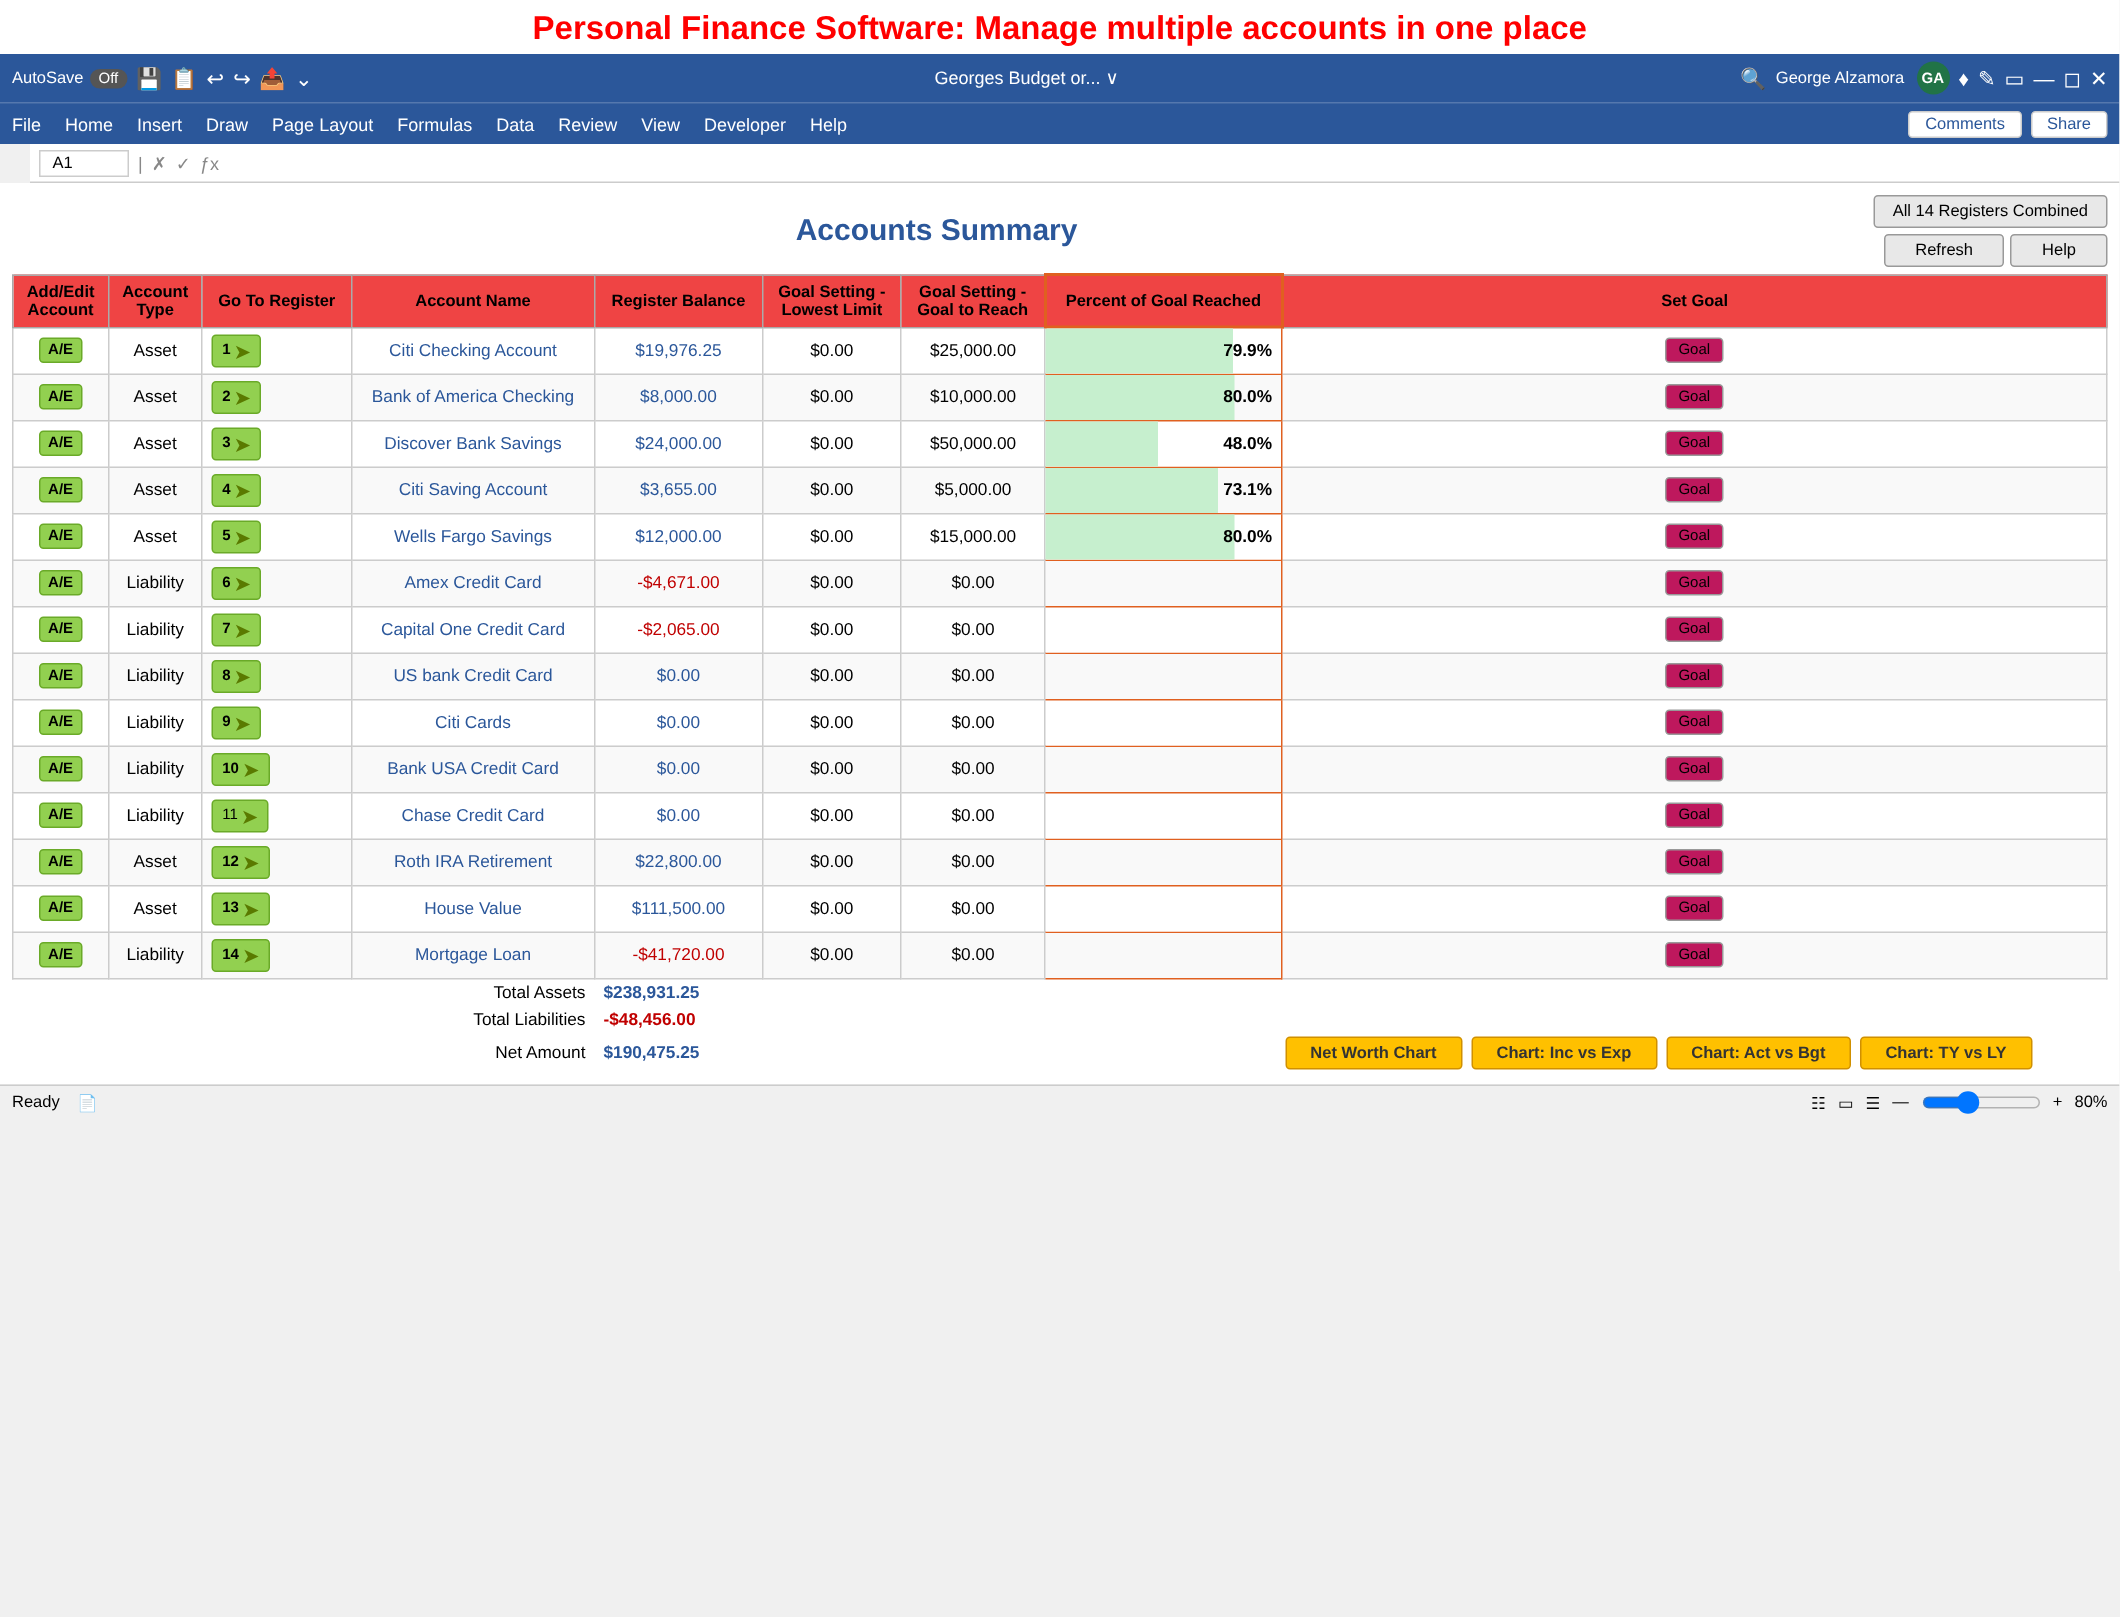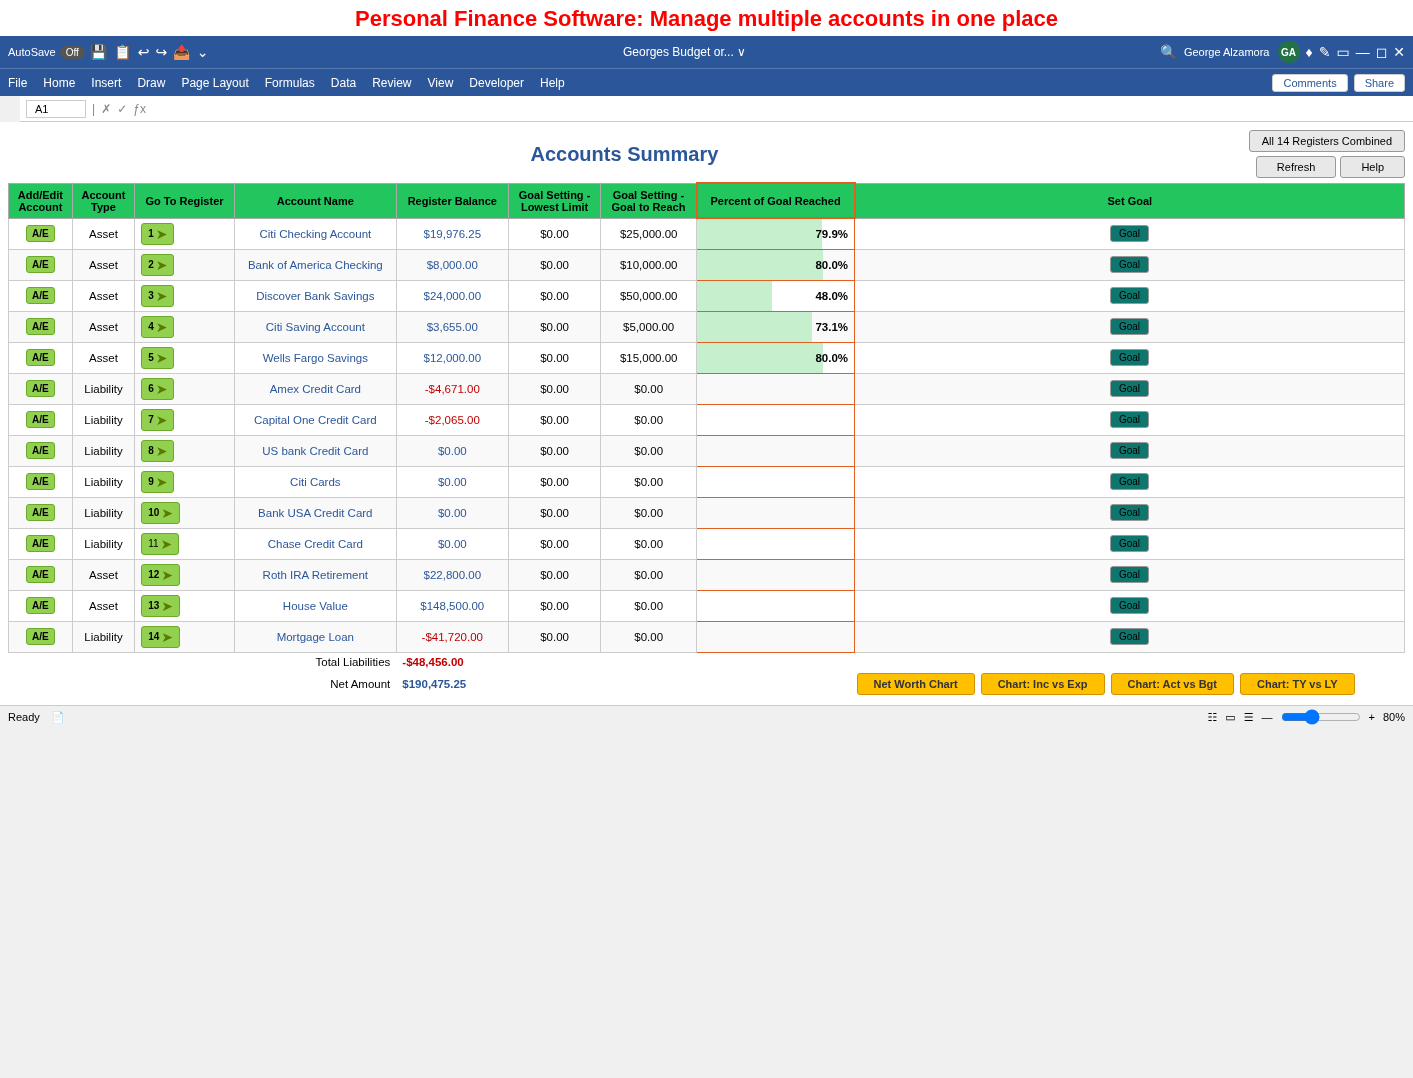--- a/index.html
+++ b/index.html
@@ -117,21 +117,21 @@
       font-size: 11px;
     }
     .top-right-row { display: flex; gap: 4px; }
 
     .main-table {
       width: 100%;
       border-collapse: collapse;
       font-size: 11.5px;
     }
     .main-table th {
-      background: #22c55e;
+      background: #ef4444;
       border: 1px solid #aaa;
       padding: 5px 6px;
       text-align: center;
       font-weight: bold;
       font-size: 11px;
     }
     .main-table td {
       border: 1px solid #ccc;
       padding: 4px 6px;
       text-align: center;
@@ -142,21 +142,21 @@
     .ae-btn {
       background: #92d050;
       border: 1px solid #6aaa28;
       border-radius: 3px;
       padding: 2px 5px;
       cursor: pointer;
       font-size: 10px;
       font-weight: bold;
     }
     .goal-btn {
-      background: #0f766e;
+      background: #be185d;
       border: 1px solid #999;
       border-radius: 3px;
       padding: 2px 8px;
       cursor: pointer;
       font-size: 10px;
     }
     .goto-btn {
       background: #92d050;
       border: 1px solid #6aaa28;
       border-radius: 3px;
@@ -542,21 +542,21 @@
           <tr>
             <td><button class="ae-btn">A/E</button></td>
             <td>Asset</td>
             <td>
               <button class="goto-btn">
                 <span style="font-weight:bold;">13</span> 
                 <span class="arrow-right">➤</span>
               </button>
             </td>
             <td class="account-name">House Value</td>
-            <td class="balance-positive">$148,500.00</td>
+            <td class="balance-positive">$111,500.00</td>
             <td>$0.00</td>
             <td>$0.00</td>
             <td class="progress-cell" style="border: 1px solid rgb(224, 96, 32); min-width: 120px;">
               <div class="progress-text"></div>
             </td>
             <td><button class="goal-btn">Goal</button></td>
           </tr>
           <tr>
             <td><button class="ae-btn">A/E</button></td>
             <td>Liability</td>
@@ -570,20 +570,25 @@
             <td class="balance-negative">-$41,720.00</td>
             <td>$0.00</td>
             <td>$0.00</td>
             <td class="progress-cell" style="border: 1px solid rgb(224, 96, 32); min-width: 120px;">
               <div class="progress-text"></div>
             </td>
             <td><button class="goal-btn">Goal</button></td>
           </tr>
         </tbody>
       <tbody class="totals-section">
+        <tr class="totals-row">
+          <td colspan="4" class="label-td">Total Assets</td>
+          <td class="value-td">$238,931.25</td>
+          <td colspan="4"></td>
+        </tr>
         <tr class="totals-row">
           <td colspan="4" class="label-td">Total Liabilities</td>
           <td class="value-td" style="color:#c00000;">-$48,456.00</td>
           <td colspan="4"></td>
         </tr>
         <tr class="totals-row">
           <td colspan="4" class="label-td">Net Amount</td>
           <td class="value-td">$190,475.25</td>
           <td colspan="3"></td>
           <td style="padding:2px;">

